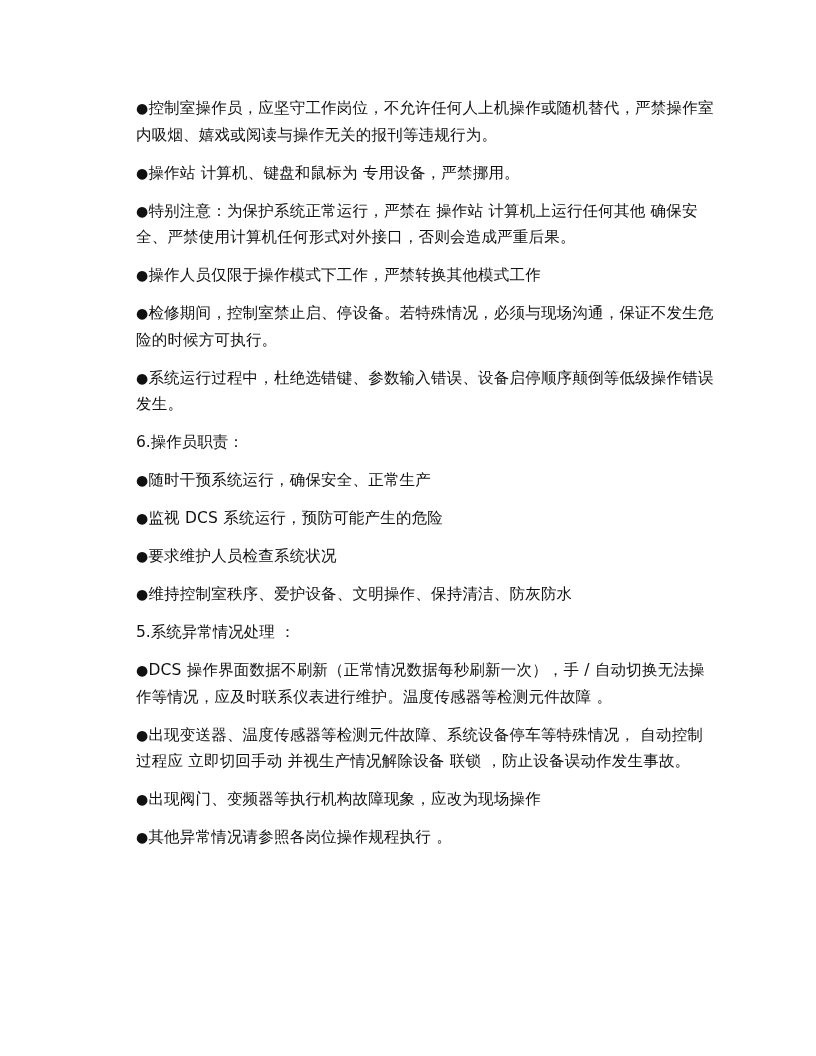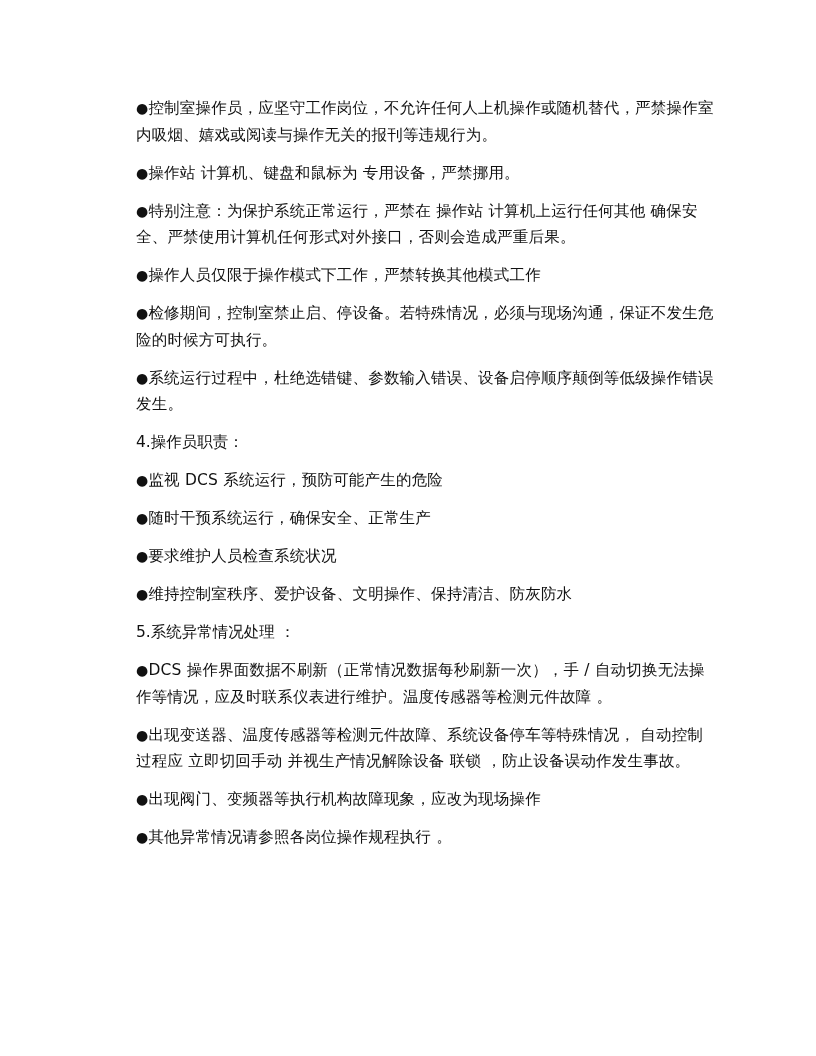--- a/index.html
+++ b/index.html
@@ -24,23 +24,23 @@
 </head>
 <body>
 
 <div class="page">
   <p class="para"><span class="bullet">●</span><span>控制室操作员，应坚守工作岗位，不允许任何人上机操作或随机替代，严禁操作室内吸烟、嬉戏或阅读与操作无关的报刊等违规行为。</span></p>
   <p class="para"><span class="bullet">●</span><span>操作站 计算机、键盘和鼠标为 专用设备，严禁挪用。</span></p>
   <p class="para"><span class="bullet">●</span><span>特别注意：为保护系统正常运行，严禁在 操作站 计算机上运行任何其他 确保安全、严禁使用计算机任何形式对外接口，否则会造成严重后果。</span></p>
   <p class="para"><span class="bullet">●</span><span>操作人员仅限于操作模式下工作，严禁转换其他模式工作</span></p>
   <p class="para"><span class="bullet">●</span><span>检修期间，控制室禁止启、停设备。若特殊情况，必须与现场沟通，保证不发生危险的时候方可执行。</span></p>
   <p class="para"><span class="bullet">●</span><span>系统运行过程中，杜绝选错键、参数输入错误、设备启停顺序颠倒等低级操作错误发生。</span></p>
-  <p class="heading"><span>4.操作员职责：</span></p>
+  <p class="heading"><span>6.操作员职责：</span></p>
+  <p class="para"><span class="bullet">●</span><span>随时干预系统运行，确保安全、正常生产</span></p>
   <p class="para"><span class="bullet">●</span><span>监视 DCS 系统运行，预防可能产生的危险</span></p>
-  <p class="para"><span class="bullet">●</span><span>随时干预系统运行，确保安全、正常生产</span></p>
   <p class="para"><span class="bullet">●</span><span>要求维护人员检查系统状况</span></p>
   <p class="para"><span class="bullet">●</span><span>维持控制室秩序、爱护设备、文明操作、保持清洁、防灰防水</span></p>
   <p class="heading"><span>5.系统异常情况处理 ：</span></p>
   <p class="para"><span class="bullet">●</span><span>DCS 操作界面数据不刷新（正常情况数据每秒刷新一次），手 / 自动切换无法操作等情况，应及时联系仪表进行维护。温度传感器等检测元件故障 。</span></p>
   <p class="para"><span class="bullet">●</span><span>出现变送器、温度传感器等检测元件故障、系统设备停车等特殊情况， 自动控制过程应 立即切回手动 并视生产情况解除设备 联锁 ，防止设备误动作发生事故。</span></p>
   <p class="para"><span class="bullet">●</span><span>出现阀门、变频器等执行机构故障现象，应改为现场操作</span></p>
   <p class="para"><span class="bullet">●</span><span>其他异常情况请参照各岗位操作规程执行 。</span></p>
 </div>
 
 </body></html>

